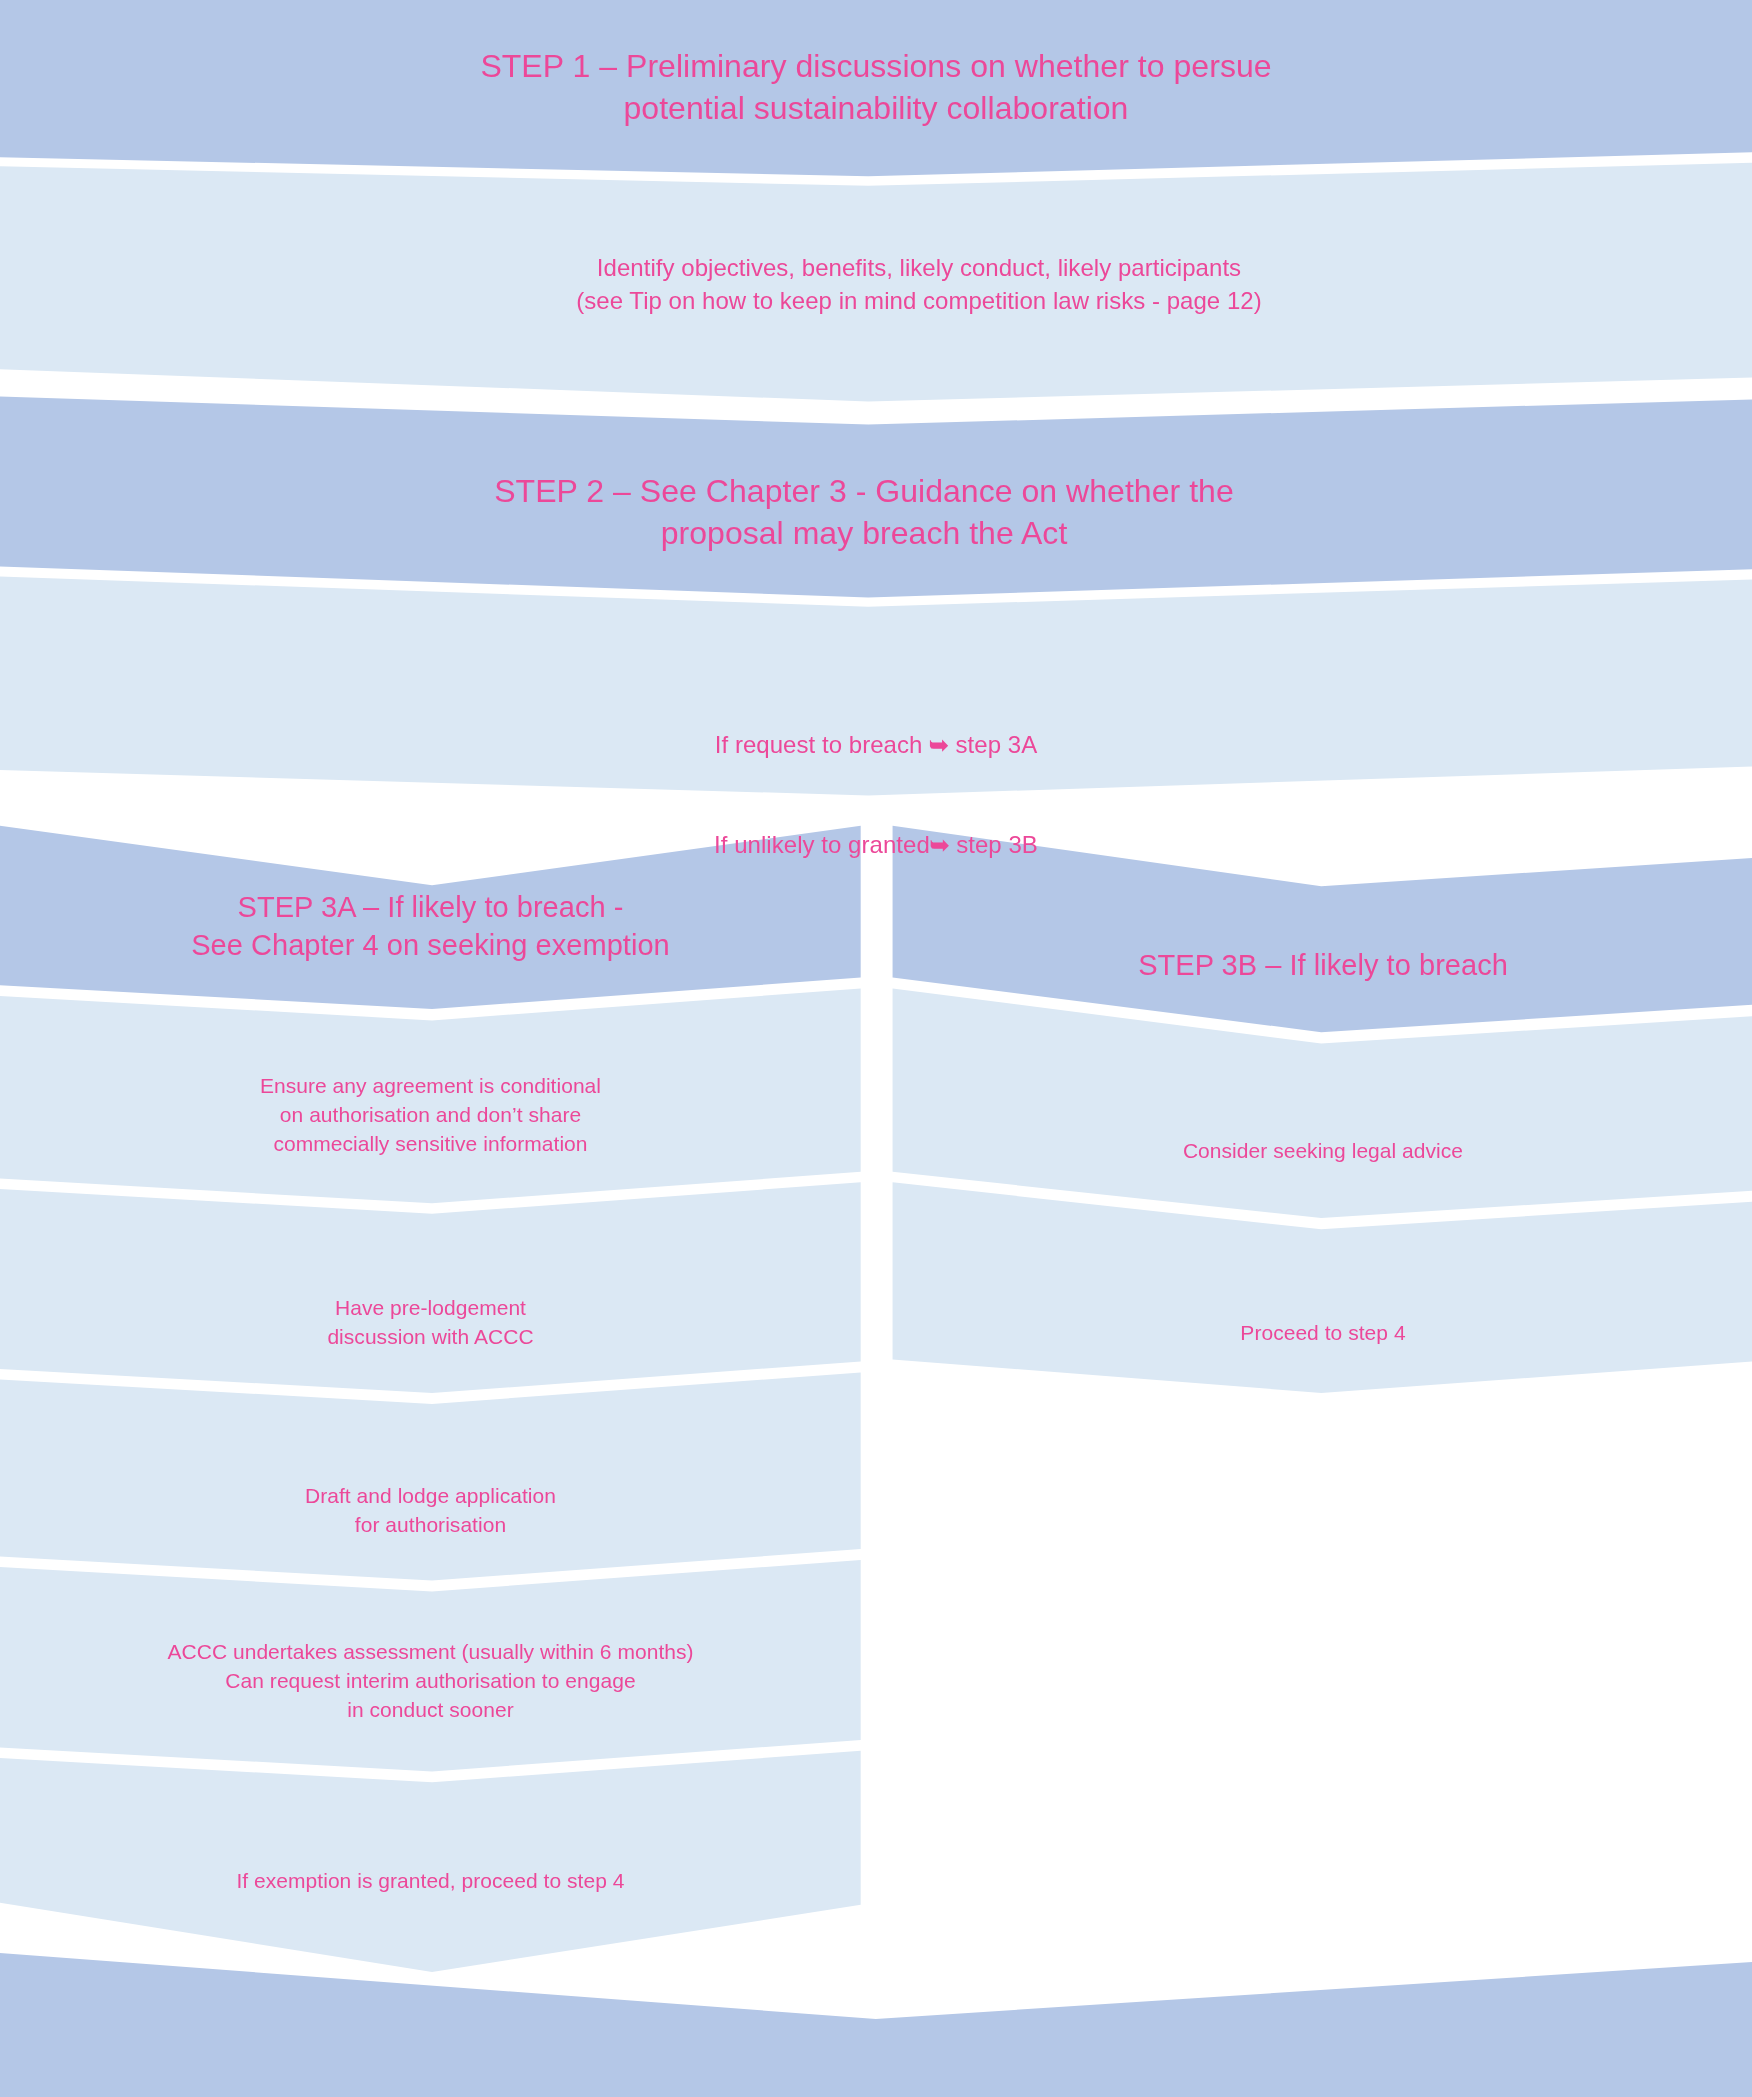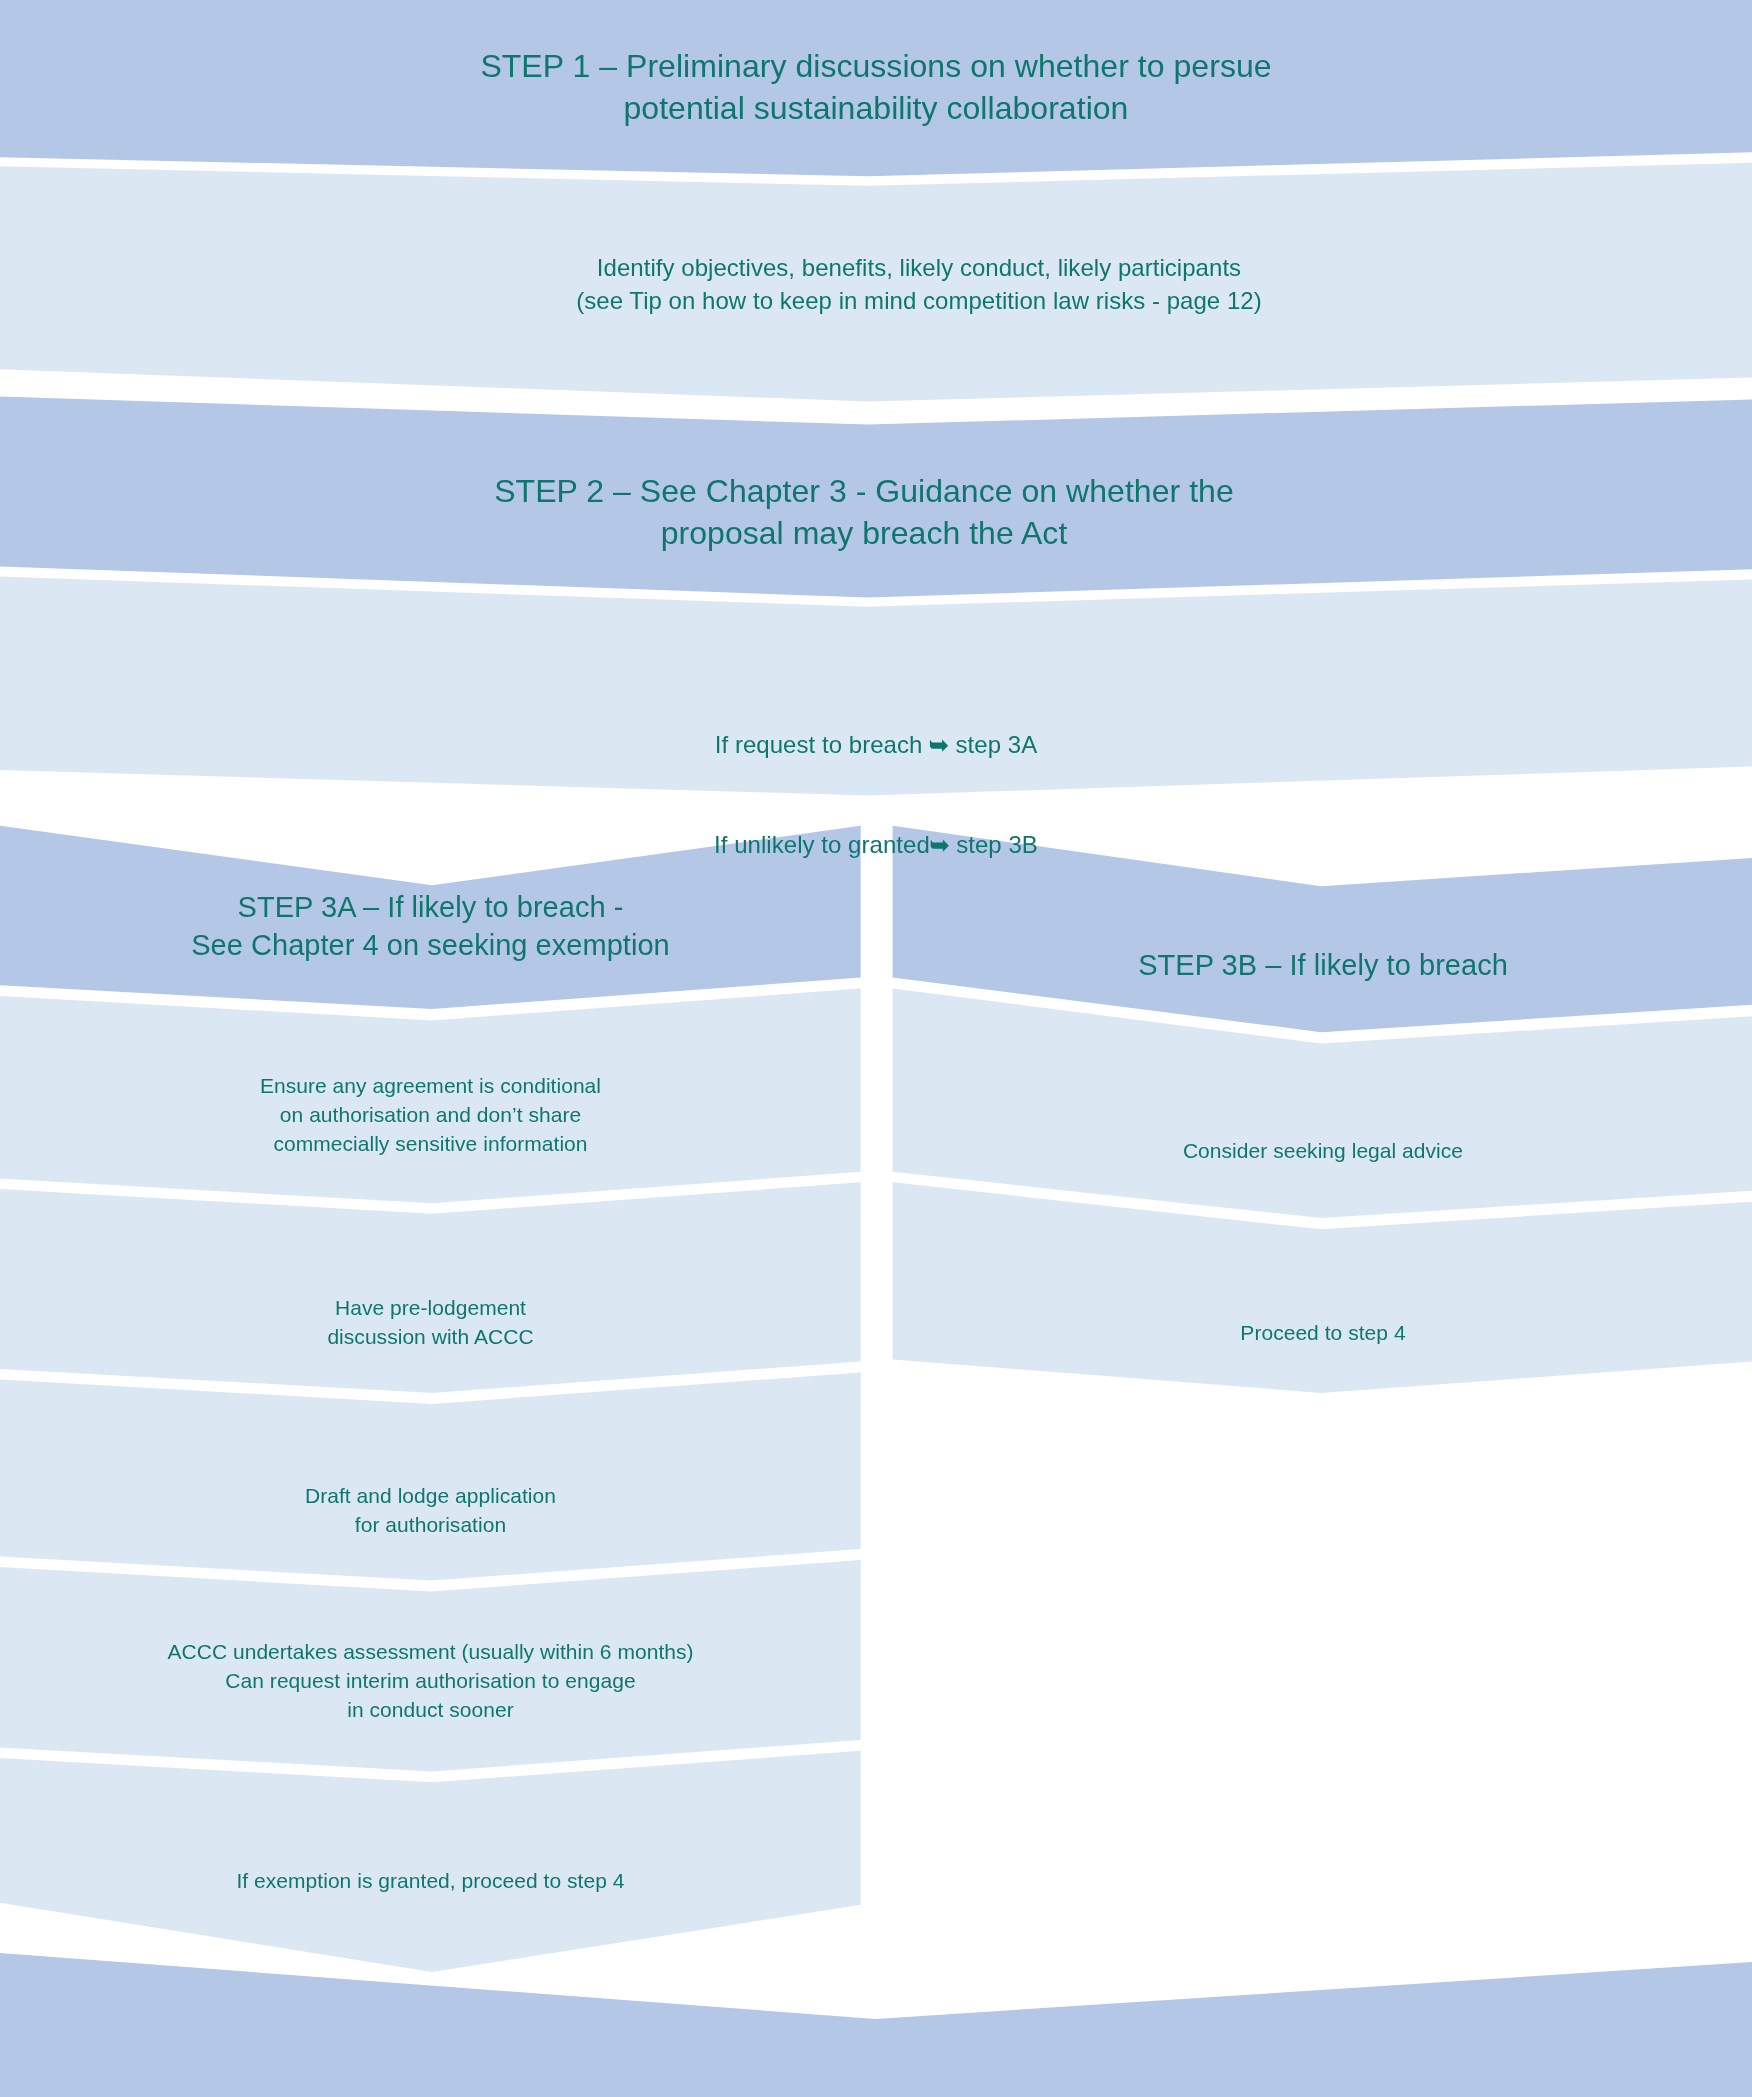--- a/index.html
+++ b/index.html
@@ -14,21 +14,21 @@
     width:1752px; height:2204px;
     background:#ffffff;
   }
   #chevlayer {
     position:absolute; inset:0;
     width:1752px; height:2204px;
   }
   .band-label {
     position:absolute;
     text-align:center;
-    color:#0f766e;
+    color:#ec4899;
     line-height:1.30;
     white-space:pre-line;
     letter-spacing:0.04px;
   }
   .t-step      { font-size:32px; font-weight:400; line-height:1.32; }
   .t-step-sm   { font-size:29px; font-weight:400; line-height:1.32; }
   .t-body      { font-size:24px; font-weight:400; line-height:1.38; }
   .t-body-sm   { font-size:21px; font-weight:400; line-height:1.38; }
   .arrow-glyph { font-weight:bold; font-size:23.5px; }
 </style>

